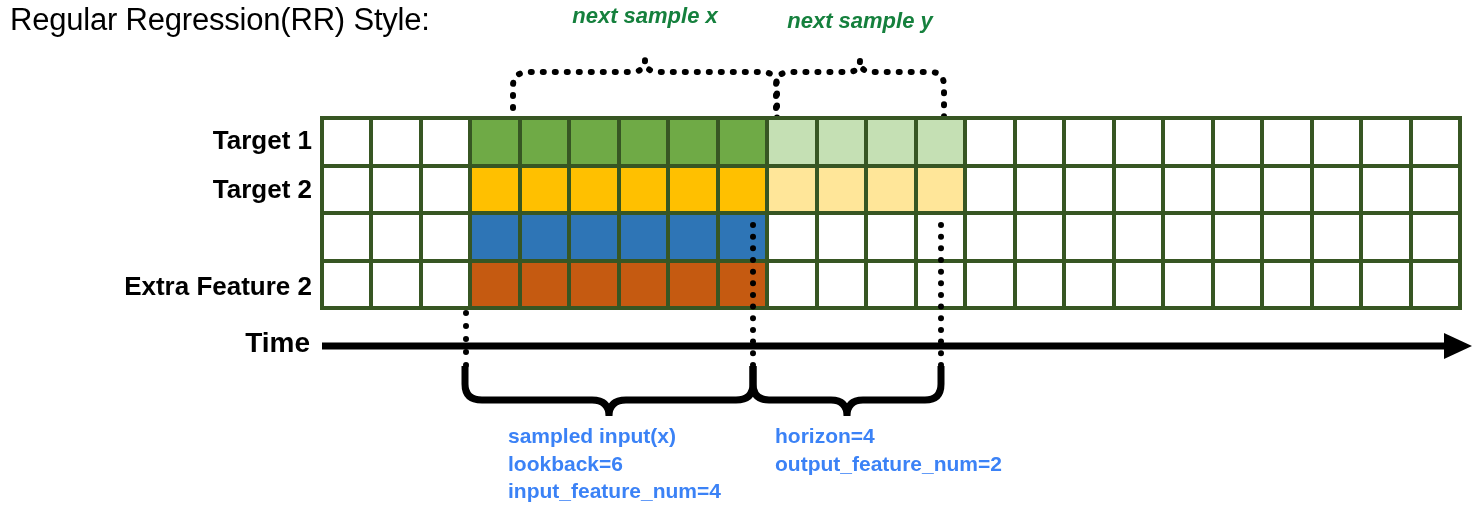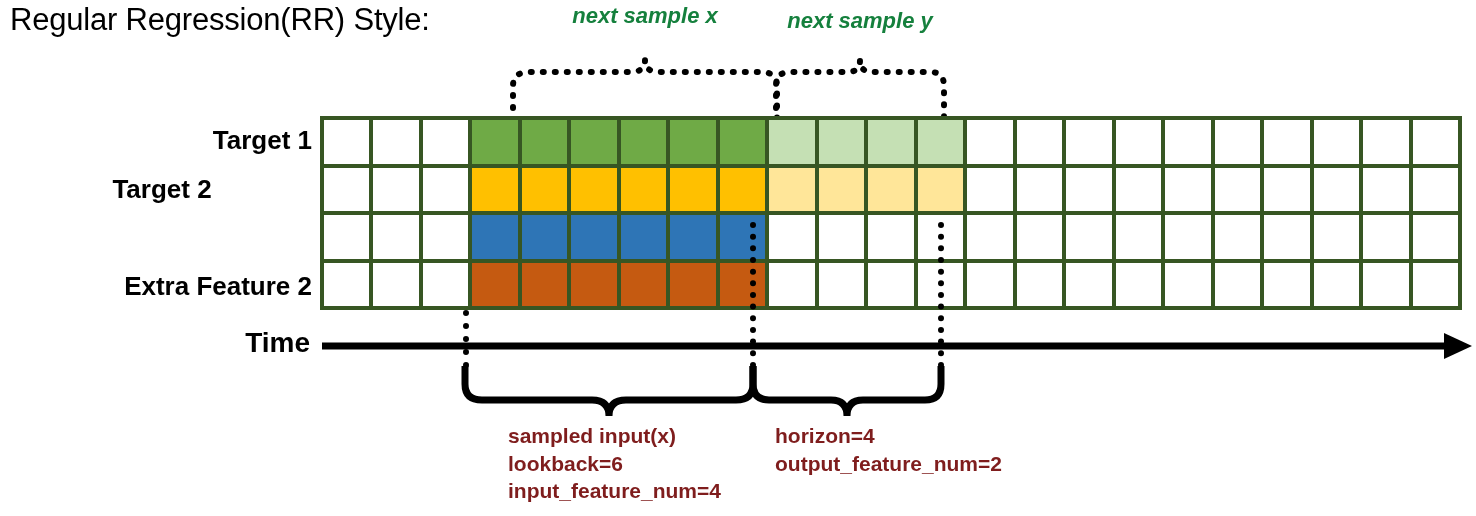--- a/index.html
+++ b/index.html
@@ -111,36 +111,36 @@
 
   
   .bot-brace { position: absolute; }
   .bot-brace svg { display: block; overflow: visible; }
 
   
   .caption {
     position: absolute;
     font-size: 21px;
     font-weight: 600;
-    color: #7f1d1d;
+    color: #3b82f6;
     line-height: 1.32;
     white-space: nowrap;
   }
   .caption div { white-space: nowrap; }
 </style>
 </head>
 <body>
 
 <div id="stage">
 
   <div class="title">Regular Regression(RR) Style:</div>
 
   <div id="labels">
       <div class="row-label" style="top: 9px;">Target 1</div>
-      <div class="row-label" style="top: 57.5px; text-align: center;">Target 2</div>
+      <div class="row-label" style="top: 57.5px;">Target 2</div>
       <div class="row-label" style="top: 154.5px;">Extra Feature 2</div>
     </div>
 
   <div class="top-brace" style="left:505px; top:58px; width:280px; height:62px;">
     <svg width="280" height="62" viewBox="0 0 280 62">
       <path d="M 8,62 L 8,28 Q 8,14 24,14 L 126,14 Q 140,14 140,2
                Q 140,14 154,14 L 256,14 Q 272,14 272,28 L 272,62" fill="none" stroke="#000" stroke-width="6" stroke-linecap="round" stroke-dasharray="1 11"></path>
     </svg>
   </div>
   <div class="brace-label" style="left:505px; top:3px; width:280px;">next sample x</div>

